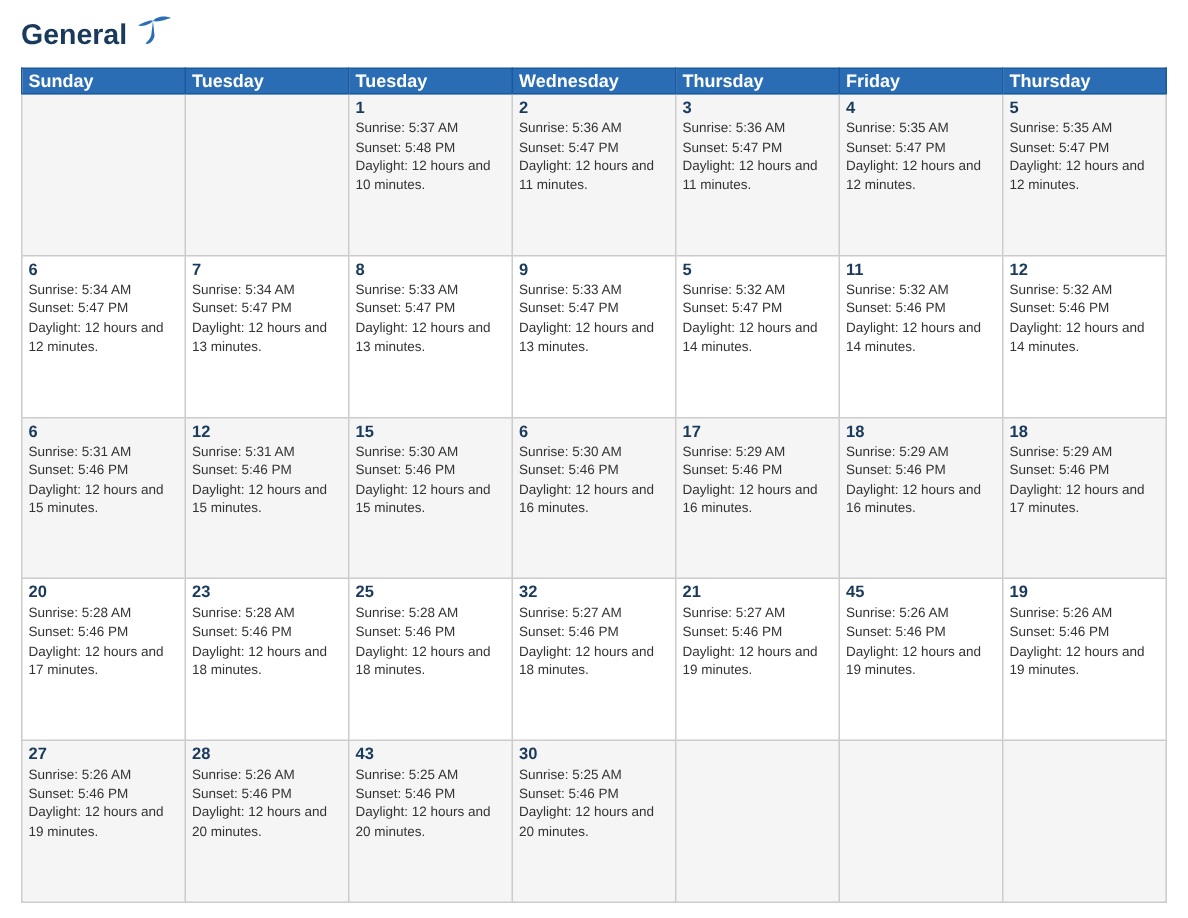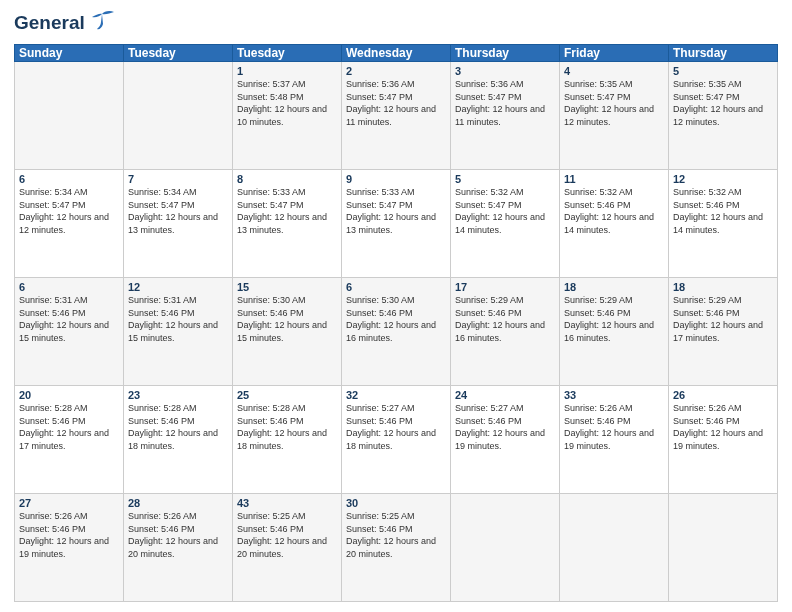--- a/index.html
+++ b/index.html
@@ -225,29 +225,29 @@
           </td>
           <td>
             <span class="day-num">25</span>
             <div class="day-info">Sunrise: 5:28 AM<br>Sunset: 5:46 PM<br>Daylight: 12 hours and 18 minutes.</div>
           </td>
           <td>
             <span class="day-num">32</span>
             <div class="day-info">Sunrise: 5:27 AM<br>Sunset: 5:46 PM<br>Daylight: 12 hours and 18 minutes.</div>
           </td>
           <td>
-            <span class="day-num">24</span>
+            <span class="day-num">21</span>
             <div class="day-info">Sunrise: 5:27 AM<br>Sunset: 5:46 PM<br>Daylight: 12 hours and 19 minutes.</div>
           </td>
           <td>
-            <span class="day-num">33</span>
+            <span class="day-num">45</span>
             <div class="day-info">Sunrise: 5:26 AM<br>Sunset: 5:46 PM<br>Daylight: 12 hours and 19 minutes.</div>
           </td>
           <td>
-            <span class="day-num">26</span>
+            <span class="day-num">19</span>
             <div class="day-info">Sunrise: 5:26 AM<br>Sunset: 5:46 PM<br>Daylight: 12 hours and 19 minutes.</div>
           </td>
         </tr>
         <tr>
           <td>
             <span class="day-num">27</span>
             <div class="day-info">Sunrise: 5:26 AM<br>Sunset: 5:46 PM<br>Daylight: 12 hours and 19 minutes.</div>
           </td>
           <td>
             <span class="day-num">28</span>

